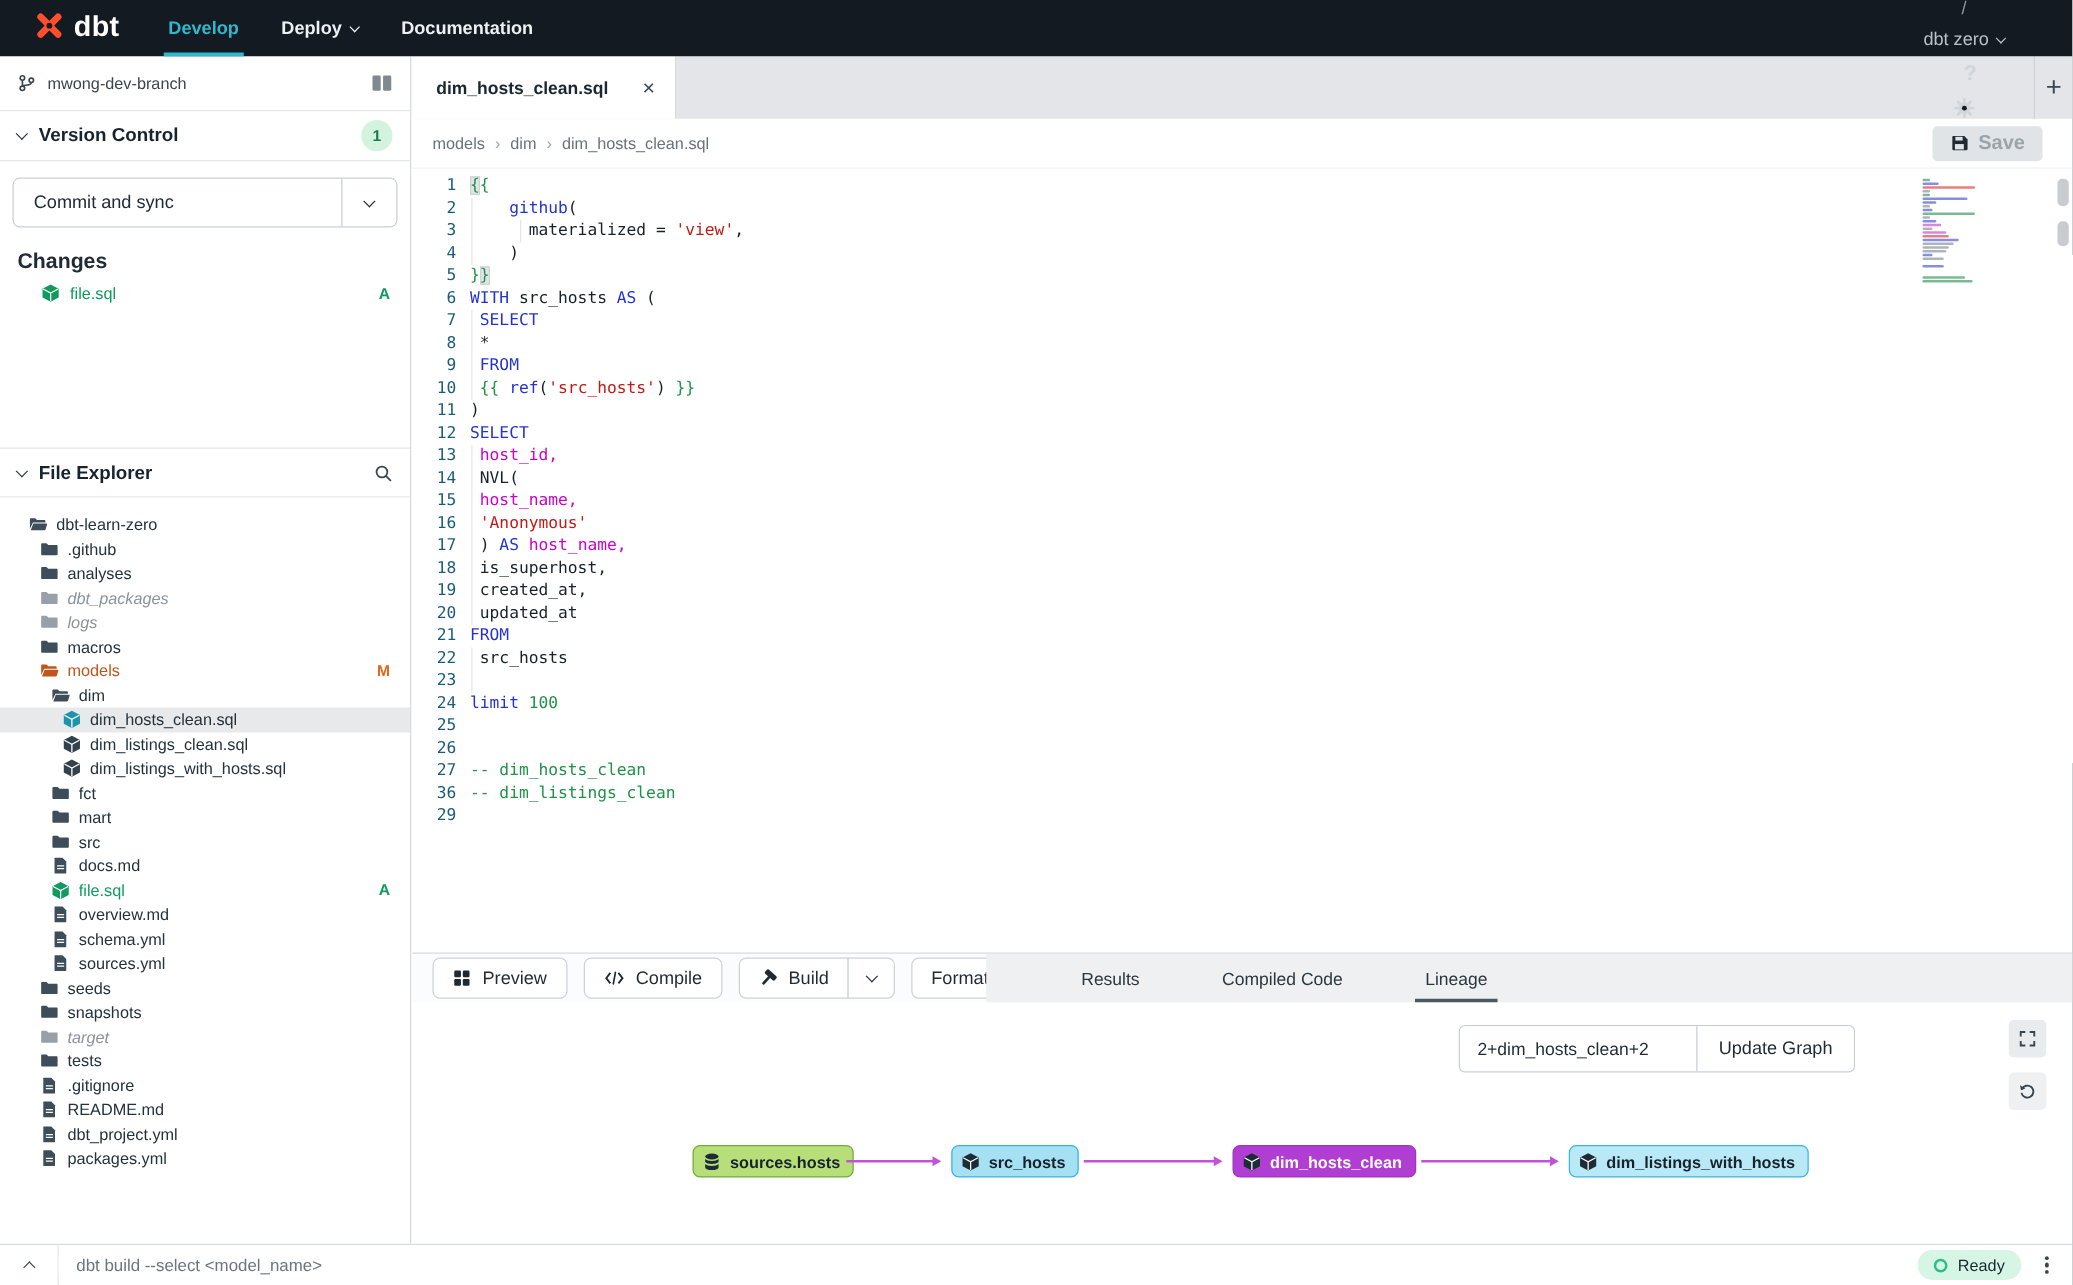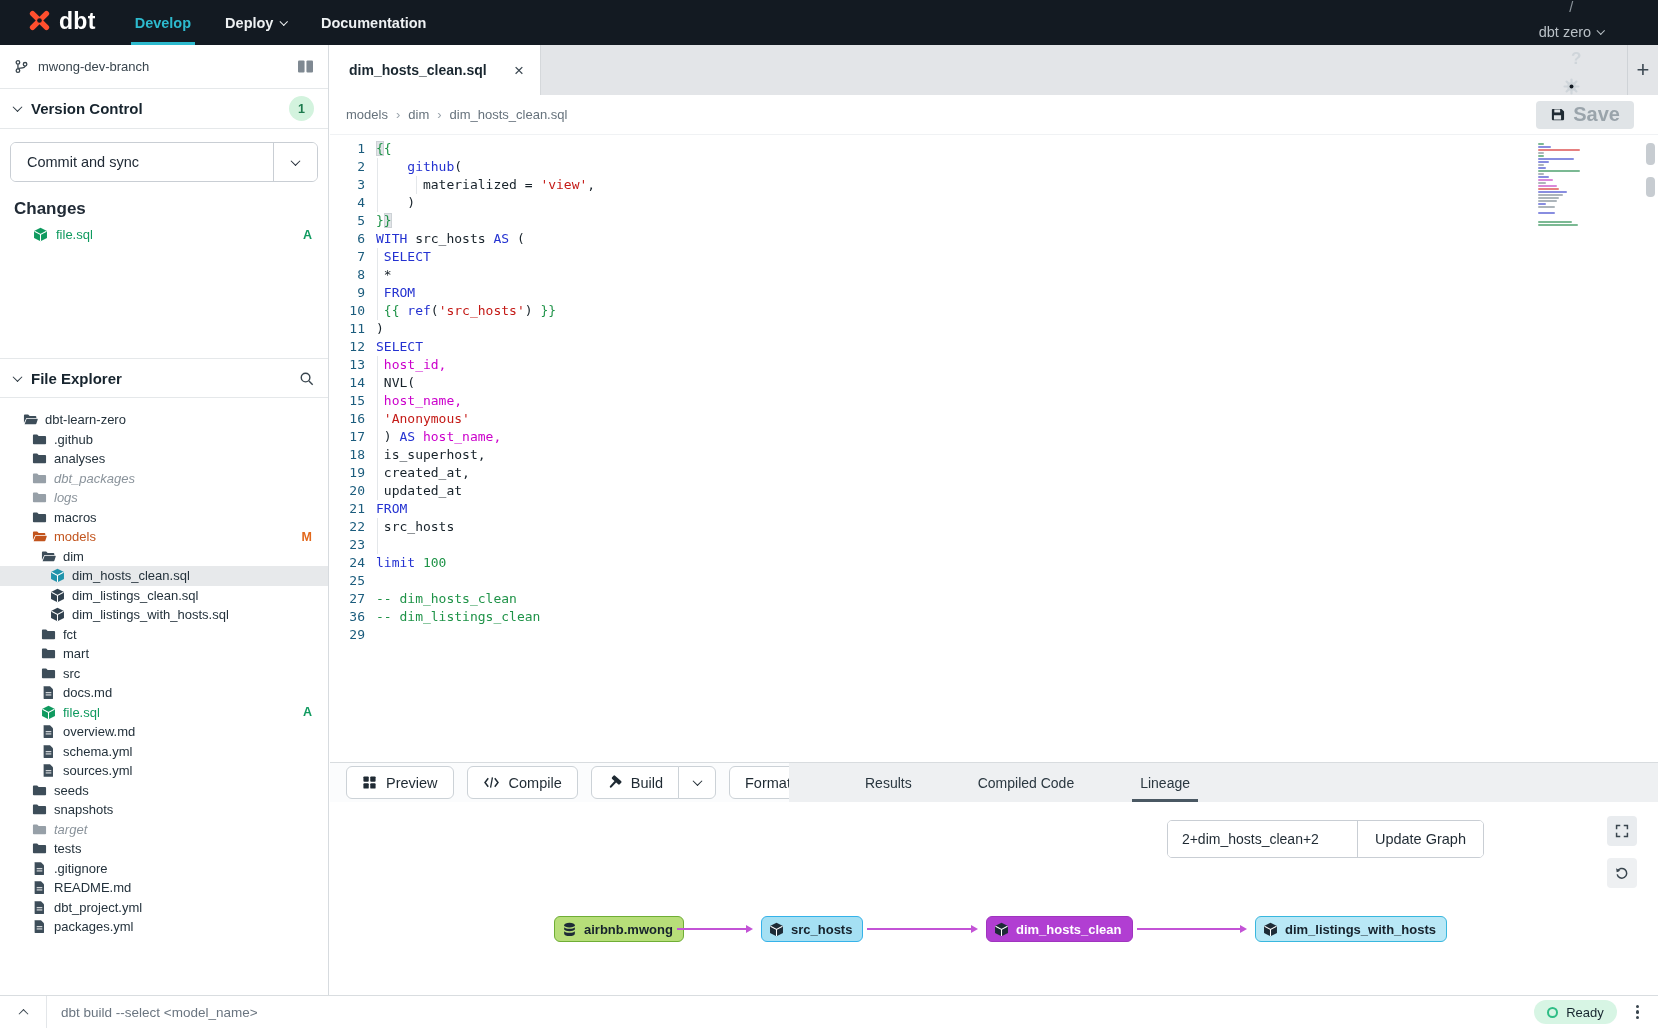--- a/index.html
+++ b/index.html
@@ -53,21 +53,21 @@
   .tree-badge { margin-left:auto; font-weight:bold; font-size:12.5px; }
   
   .editor-area { position:absolute; left:330px; top:45px; right:0; height:717px; background:#fff; }
   .tabstrip { height:50px; background:#e3e5e8; display:flex; position:relative; }
   .tab.active { width:211px; background:#fff; display:flex; align-items:center; padding:0 16px 0 19px; font-size:14px; font-weight:bold; color:#1a2730; border-right:1px solid #d5d8db; cursor:pointer; }
   .tab-close { margin-left:auto; font-size:17px; font-weight:normal; color:#3c4852; cursor:pointer; line-height:1; }
   .tab-plus { position:absolute; right:0; top:0; bottom:0; width:31px; border-left:1px solid #cfd3d7; display:flex; align-items:center; justify-content:center; font-size:22px; color:#3c4852; cursor:pointer; }
   .crumb-row { height:40px; display:flex; align-items:center; padding:0 24px 0 16px; border-bottom:1px solid #f0f2f4; }
   .breadcrumb { display:flex; align-items:center; gap:8px; font-size:13px; color:#66727c; }
   .crumb-sep { color:#9aa4ac; }
-  .save-btn { margin-left:auto; display:flex; align-items:center; gap:8px; height:28px; padding:0 14px; background:#e0e4e7; border:none; border-radius:4px; font-size:20px; font-weight:bold; color:#9aa4ab; font-family:inherit; }
+  .save-btn { margin-left:auto; display:flex; align-items:center; gap:8px; height:28px; padding:0 14px; background:#e0e4e7; border:none; border-radius:4px; font-size:16px; font-weight:bold; color:#9aa4ab; font-family:inherit; }
   .code-area { position:absolute; top:90px; left:0; right:0; bottom:0; font-family:"DejaVu Sans Mono", monospace; font-size:13px; padding-top:5px; }
   .line { display:flex; height:18px; line-height:18px; }
   .ln { width:46px; padding-right:11px; text-align:right; color:#1b5c7d; flex:0 0 auto; user-select:none; }
   .lc { position:relative; white-space:pre; color:#17222a; }
   .tk-k { color:var(--syn-k); } .tk-s { color:var(--syn-s); } .tk-g { color:var(--syn-g); } .tk-m { color:var(--syn-m); } .tk-d { color:#17222a; }
   .hl { background:#e1e4e7; box-shadow:0 0 0 1px #cdd2d6 inset; }
   .guide { position:absolute; top:0; bottom:0; width:1px; background:#e4e7ea; }
   .minimap { position:absolute; top:8px; right:62px; width:58px; display:flex; flex-direction:column; gap:1px; }
   .mini { height:2px; border-radius:1px; opacity:.8; }
   .scroll-thumb { position:absolute; right:3px; width:9px; background:#c7ccd1; border-radius:4px; }
@@ -598,20 +598,24 @@
           </div>
           <div class="line">
             <span class="ln">24</span>
             <span class="lc"><span class="tk-k">limit</span><span class="tk-d"> </span><span class="tk-g">100</span></span>
           </div>
           <div class="line">
             <span class="ln">25</span>
             <span class="lc"></span>
           </div>
           <div class="line">
+            <span class="ln">26</span>
+            <span class="lc"></span>
+          </div>
+          <div class="line">
             <span class="ln">27</span>
             <span class="lc"><span class="tk-g">-- dim_hosts_clean</span></span>
           </div>
           <div class="line">
             <span class="ln">36</span>
             <span class="lc"><span class="tk-g">-- dim_listings_clean</span></span>
           </div>
           <div class="line">
             <span class="ln">29</span>
             <span class="lc"></span>
@@ -740,21 +744,21 @@
         <div class="lnode v-source" style="left: 224px;">
           <span class="nicon">
             <svg viewBox="0 0 16 16" width="15" height="15">
               <g fill="currentColor">
                 <ellipse cx="8" cy="3.4" rx="5.7" ry="2.5"></ellipse>
                 <path d="M2.3 5.5c1 1 3.1 1.7 5.7 1.7s4.7-.7 5.7-1.7v2.6c-1 1-3.1 1.7-5.7 1.7S3.3 9.1 2.3 8.1z"></path>
                 <path d="M2.3 9.8c1 1 3.1 1.7 5.7 1.7s4.7-.7 5.7-1.7v2.7c0 1.4-2.6 2.5-5.7 2.5s-5.7-1.1-5.7-2.5z"></path>
               </g>
             </svg>
           </span>
-          <span class="nlabel">airbnb.mwong</span>
+          <span class="nlabel">sources.hosts</span>
         </div>
         <div class="lnode v-blue" style="left: 431px;">
           <span class="nicon">
             <svg viewBox="0 0 16 16" width="15" height="15">
               <path fill="currentColor" d="M8 .7 14.9 4.3v7.4L8 15.3 1.1 11.7V4.3z"></path>
               <path fill="none" stroke="#fff" stroke-width="1.1" d="M1.6 4.5 8 7.9l6.4-3.4M8 7.9v7"></path>
             </svg>
           </span>
           <span class="nlabel">src_hosts</span>
         </div>

